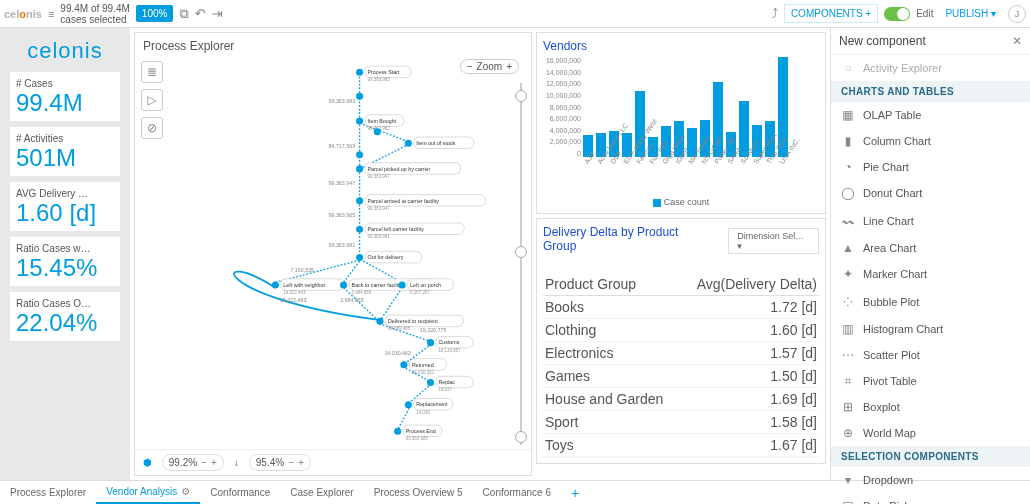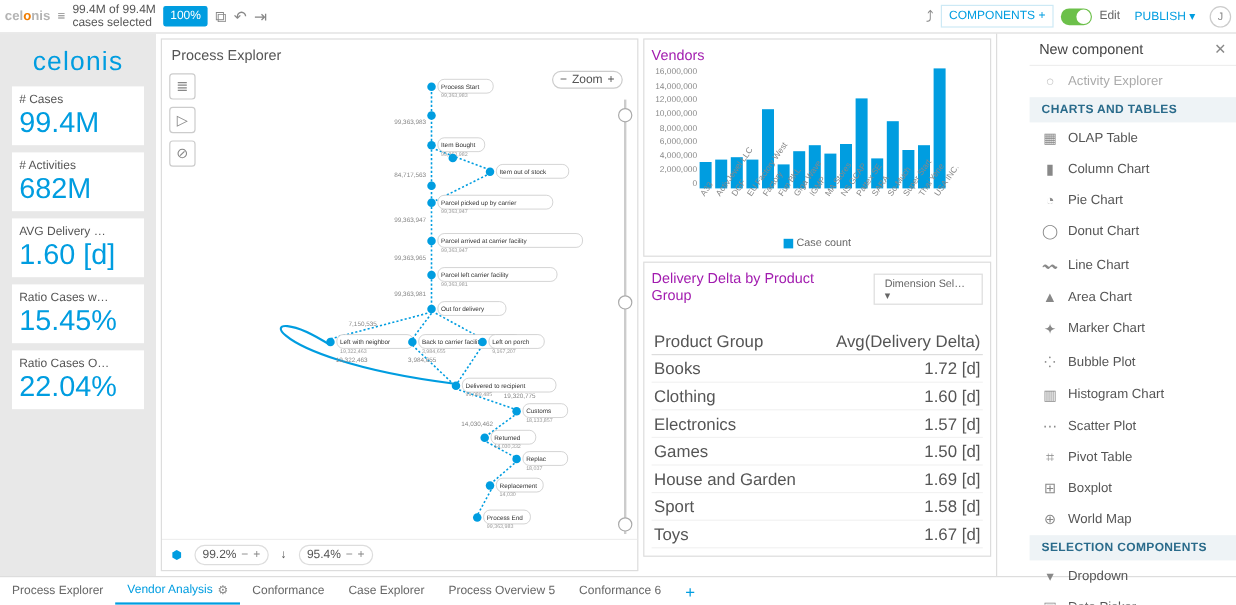--- a/index.html
+++ b/index.html
@@ -39,36 +39,36 @@
   .vslider .track{position:absolute;left:5px;top:0;bottom:0;width:2px;background:#ccc;}
   .vslider .h{position:absolute;left:0;width:12px;height:12px;border-radius:50%;background:#fff;border:1px solid #aaa;}
   .graph-svg{flex:1;}
   .exp-foot{display:flex;align-items:center;gap:10px;padding:4px 8px;border-top:1px solid #eee;font-size:10px;color:#555;}
   .foot-grp{display:flex;align-items:center;gap:4px;border:1px solid #ddd;border-radius:10px;padding:2px 6px;}
   .foot-grp .b{cursor:pointer;color:#888;}
   .hex{color:#009de0;}
   
   .rcol{width:290px;display:flex;flex-direction:column;gap:4px;}
   .card{border:1px solid #ddd;padding:6px;}
-  .card-title{font-size:12px;color:#a21caf;margin-bottom:4px;}
+  .card-title{font-size:12px;color:#1d4ed8;margin-bottom:4px;}
   .bars{display:flex;align-items:flex-end;height:100px;gap:3px;padding-left:40px;position:relative;}
   .yaxis{position:absolute;left:0;top:0;bottom:0;width:40px;display:flex;flex-direction:column;justify-content:space-between;font-size:7px;color:#888;text-align:right;padding-right:2px;}
   .bar{width:10px;background:#009de0;}
   .xlabels{display:flex;gap:3px;padding-left:40px;font-size:7px;color:#888;height:40px;}
   .xl{width:10px;transform:rotate(-55deg);transform-origin:top left;white-space:nowrap;margin-top:4px;}
   .legend{text-align:center;font-size:9px;color:#666;}
   .legend .sw{display:inline-block;width:8px;height:8px;background:#009de0;vertical-align:middle;margin-right:3px;}
   .tbl-head{display:flex;justify-content:space-between;align-items:center;gap:16px;}
   .dim-sel{border:1px solid #ddd;font-size:9px;padding:2px 8px;color:#666;cursor:pointer;}
   table{width:100%;border-collapse:collapse;font-size:14px;margin-top:16px;}
   th{text-align:left;color:#555;font-weight:normal;border-bottom:1px solid #ddd;padding:3px 2px;}
   td{padding:3px 2px;border-bottom:1px solid #f2f2f2;color:#555;}
   td.r,th.r{text-align:right;}
   
-  .panel{width:200px;border-left:1px solid #ddd;display:flex;flex-direction:column;padding-left:27px;}
+  .panel{width:200px;border-left:1px solid #ddd;display:flex;flex-direction:column;}
   .panel-head{display:flex;justify-content:space-between;align-items:center;padding:6px 8px;border-bottom:1px solid #eee;font-size:12px;color:#444;}
   .panel-head .x{cursor:pointer;color:#888;}
   .p-item{display:flex;align-items:center;gap:8px;padding:6px 10px;font-size:11px;color:#555;cursor:pointer;}
   .p-item .ico{width:14px;text-align:center;color:#888;font-size:12px;}
   .p-section{background:#eef3f6;color:#2a6b8b;font-size:10px;padding:5px 10px;font-weight:bold;letter-spacing:.3px;}
   
   .tabs{height:24px;display:flex;align-items:center;border-top:1px solid #ddd;font-size:10px;color:#666;}
   .tab{padding:0 10px;height:100%;display:flex;align-items:center;gap:4px;cursor:pointer;}
   .tab.active{color:#009de0;border-bottom:2px solid #009de0;}
   .tab .gear{color:#888;}
@@ -101,21 +101,21 @@
 
   <div class="side">
     <div class="side-logo">celonis</div>
     <div id="kpis">
         <div class="kpi">
       <div class="t"># Cases</div>
       <div class="v">99.4M</div>
     </div>
         <div class="kpi">
       <div class="t"># Activities</div>
-      <div class="v">682M</div>
+      <div class="v">501M</div>
     </div>
         <div class="kpi">
       <div class="t">AVG Delivery …</div>
       <div class="v">1.60 [d]</div>
     </div>
         <div class="kpi">
       <div class="t">Ratio Cases w…</div>
       <div class="v">15.45%</div>
     </div>
         <div class="kpi">

